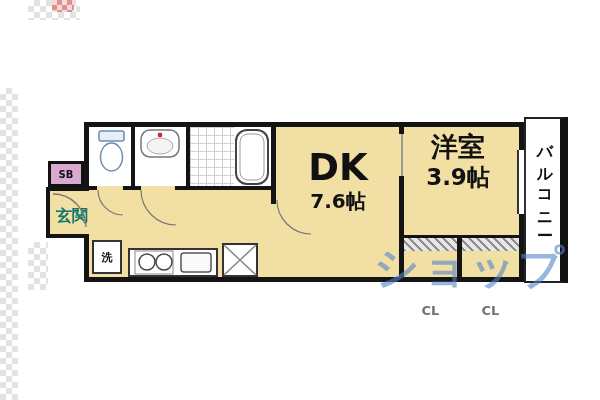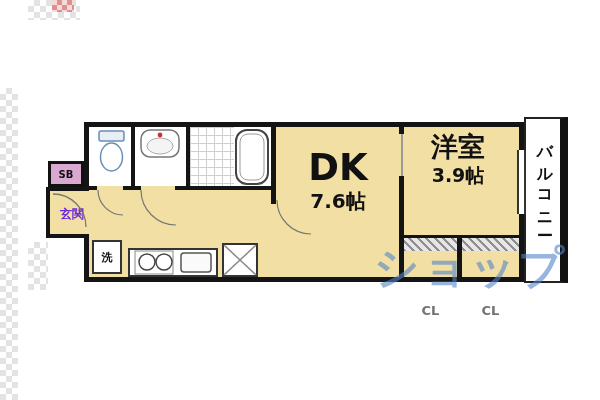--- a/index.html
+++ b/index.html
@@ -40,34 +40,34 @@
   .cl-hatch { left:404px; top:238px; width:115px; height:13px;
     background:repeating-linear-gradient(45deg,#8f8f8f 0 2px,#e6e6e6 2px 6px); }
   .cl-box-left { left:404px; top:251px; width:53px; height:26px; background:#fff; }
   .cl-box-right { left:462px; top:251px; width:57px; height:26px; background:#fff; }
   .cl-sep { left:457px; top:238px; width:5px; height:39px; }
   .cl-label { font-size:13px; font-weight:bold; display:flex; align-items:center; justify-content:center; color:#737373;margin-top:46px; }
 
   .sb { left:48px; top:161px; width:36px; height:26px; background:#d9a9d2; border:3px solid #111;
     display:flex; align-items:center; justify-content:center; font-size:10px; font-weight:bold; color:#111; }
   .entrance { left:46px; top:187px; width:43px; height:51px; background:#f2dfa3; border:4px solid #141414; border-right:none; }
-  .genkan-label { left:55px; top:206px; width:34px; font-size:12px; font-weight:bold; text-align:center; color:#6d28d9; }
+  .genkan-label { left:55px; top:206px; width:34px; font-size:16px; font-weight:bold; text-align:center; color:#0f766e; }
 
   .laundry { left:92px; top:240px; width:30px; height:34px; background:#fff; border:2px solid #333;
     display:flex; align-items:center; justify-content:center; font-size:11px; font-weight:bold; color:#111; }
   .counter { left:128px; top:248px; width:90px; height:29px; background:#fff; border:2px solid #333; }
   .fridge { left:222px; top:243px; width:36px; height:34px; background:#fff; border:2px solid #333; }
   .window { left:517px; top:150px; width:9px; height:64px; background:#fff; border-left:2px solid #333; border-right:2px solid #333; }
 
   .dk-label { left:277px; top:148px; width:122px; text-align:center; color:#111; font-weight:600; }
   .dk-name { font-size:37px; line-height:1.1; }
   .dk-size { font-size:20px; line-height:1.2; }
   .west-label { left:404px; top:131px; width:108px; text-align:center; color:#111; font-weight:600; }
   .west-name { font-size:27px; line-height:1.2; }
-  .west-size { font-size:19px; line-height:1.3; }
+  .west-size { font-size:23px; line-height:1.3; }
   .balcony-label { left:534px; top:133px; height:150px; writing-mode:vertical-rl; font-size:16px;
     font-weight:600; letter-spacing:5px; color:#111; }
 
   .fixture-svg { left:0; top:0; width:600px; height:400px; pointer-events:none; }
 
   .watermark { left:300px; top:244px; width:266px; text-align:right; color:rgba(84,132,200,0.6);
     font-weight:bold; z-index:5; pointer-events:none; }
   .wm-line1 { font-size:55px; line-height:1; letter-spacing:1px; }
   .wm-line2 { font-size:45px; line-height:1.05; letter-spacing:2px;text-align:right; }
   .wm-badge { display:inline-block; font-size:26px; border:4px solid rgba(84,132,200,0.6); border-radius:50%;

